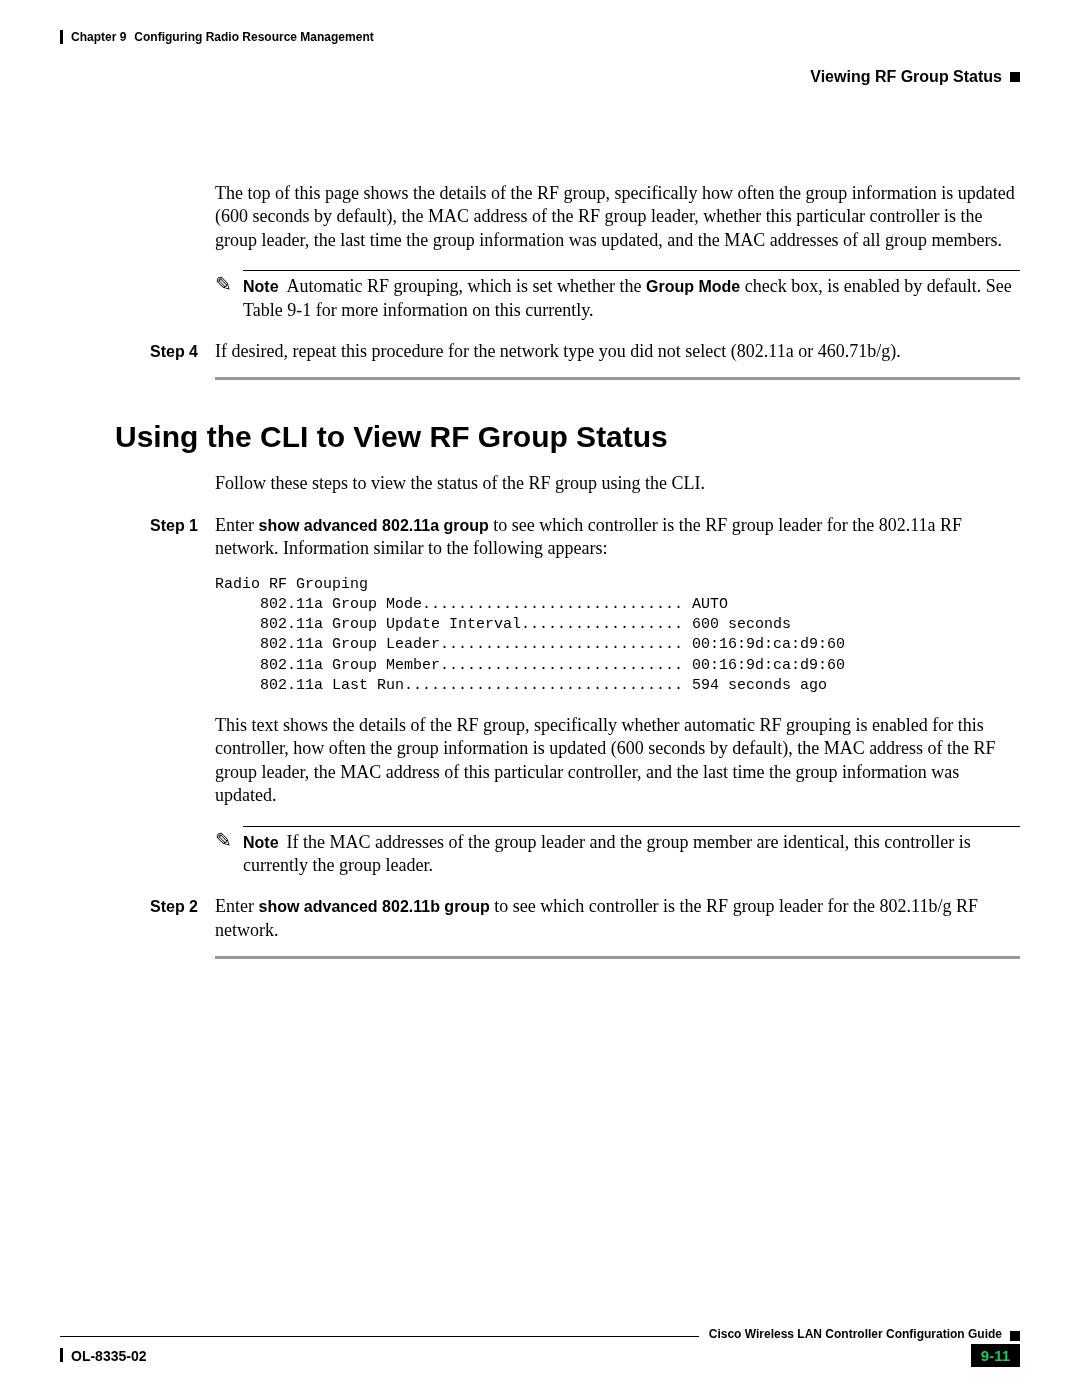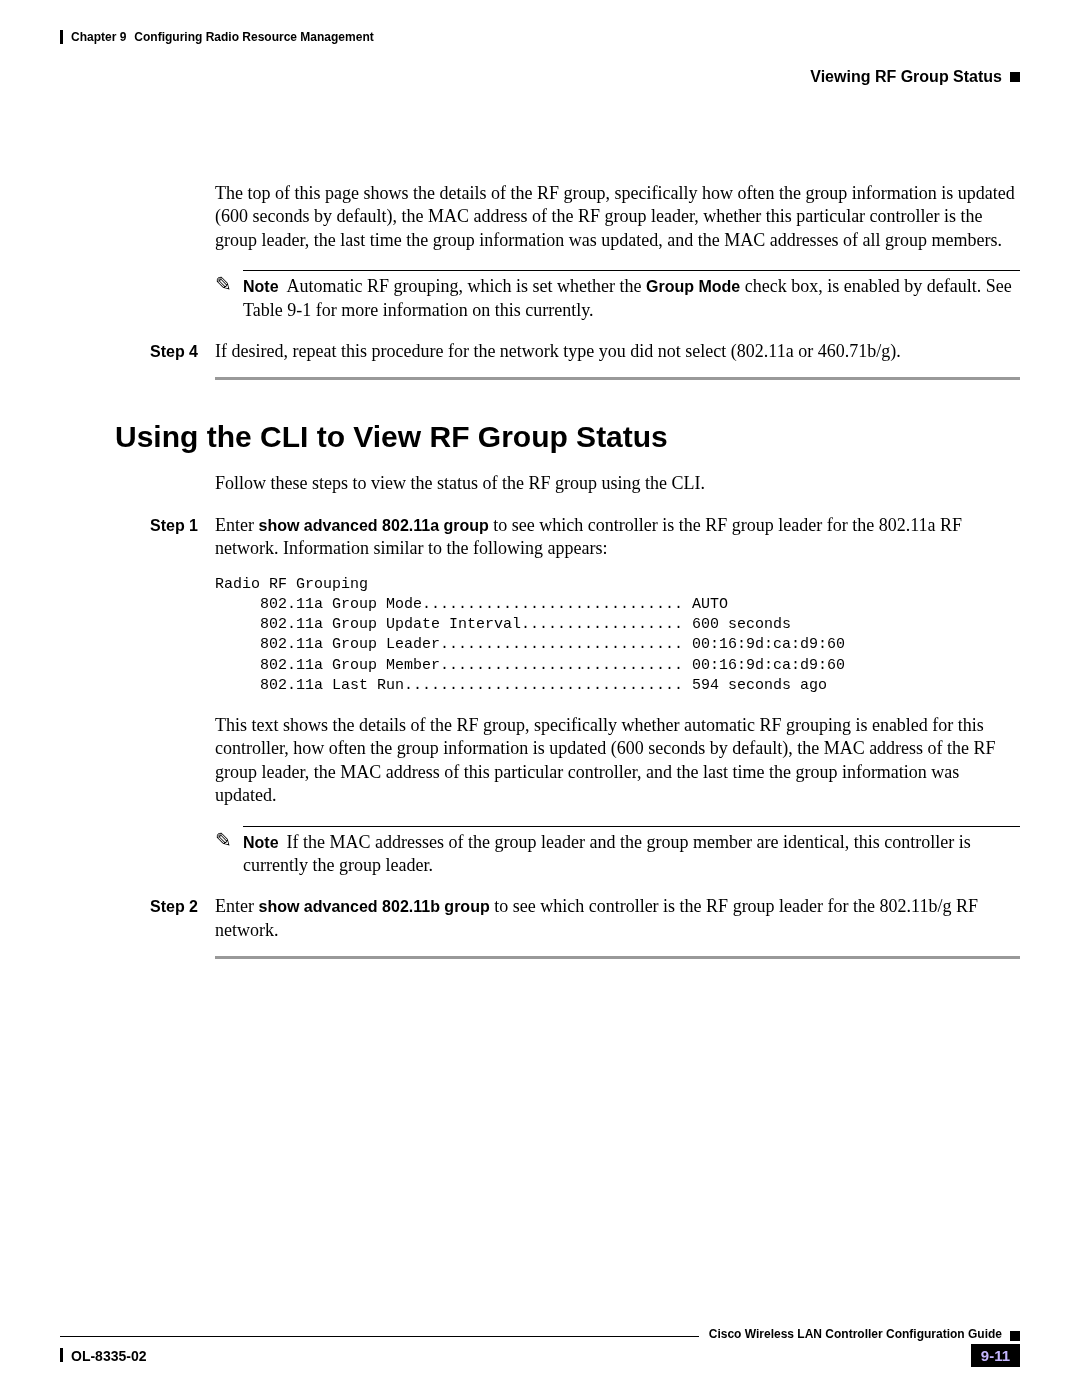--- a/index.html
+++ b/index.html
@@ -170,21 +170,21 @@
     display: flex;
     align-items: flex-start;
     gap: 8px;
     font-family: Arial, Helvetica, sans-serif;
     font-size: 14px;
     font-weight: bold;
   }
   .page-num-box {
     margin-left: auto;
     background: #000;
-    color: #c4b5fd;
+    color: #22c55e;
     font-family: Arial, Helvetica, sans-serif;
     font-weight: bold;
     font-size: 15px;
     padding: 3px 10px;
   }
   .footer-sq {
     width: 10px;
     height: 10px;
     background: #000;
     display: inline-block;

